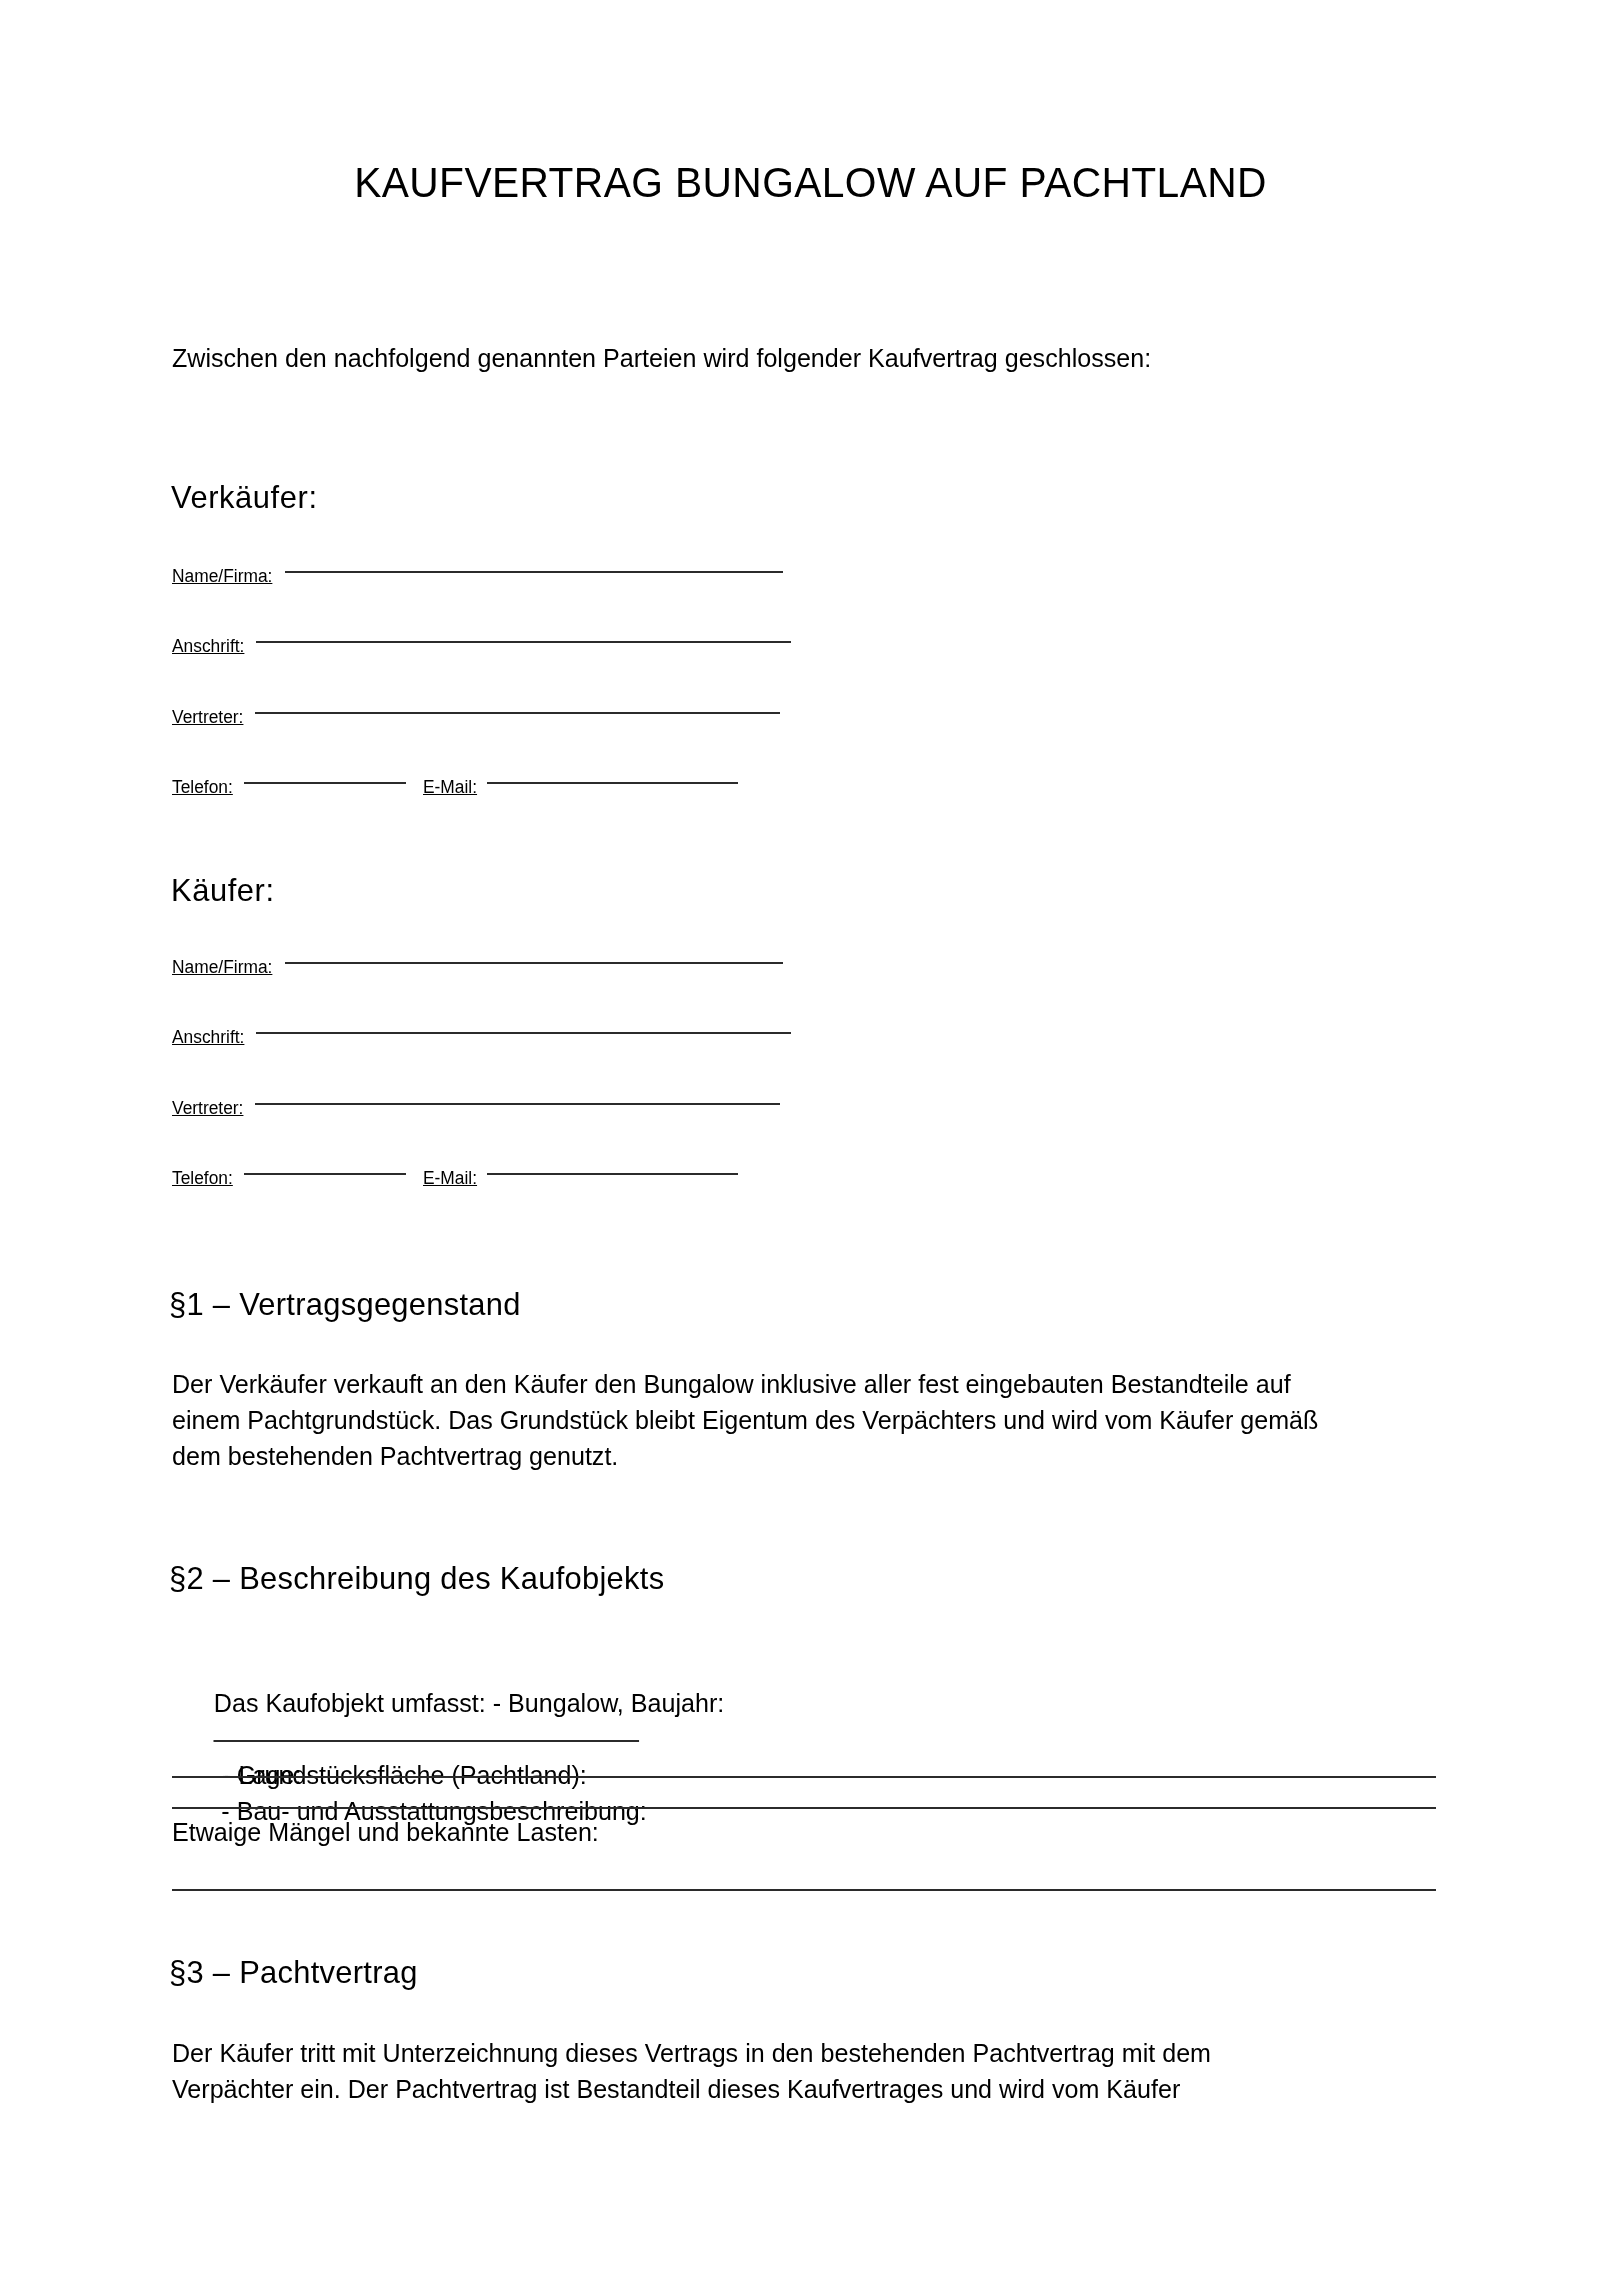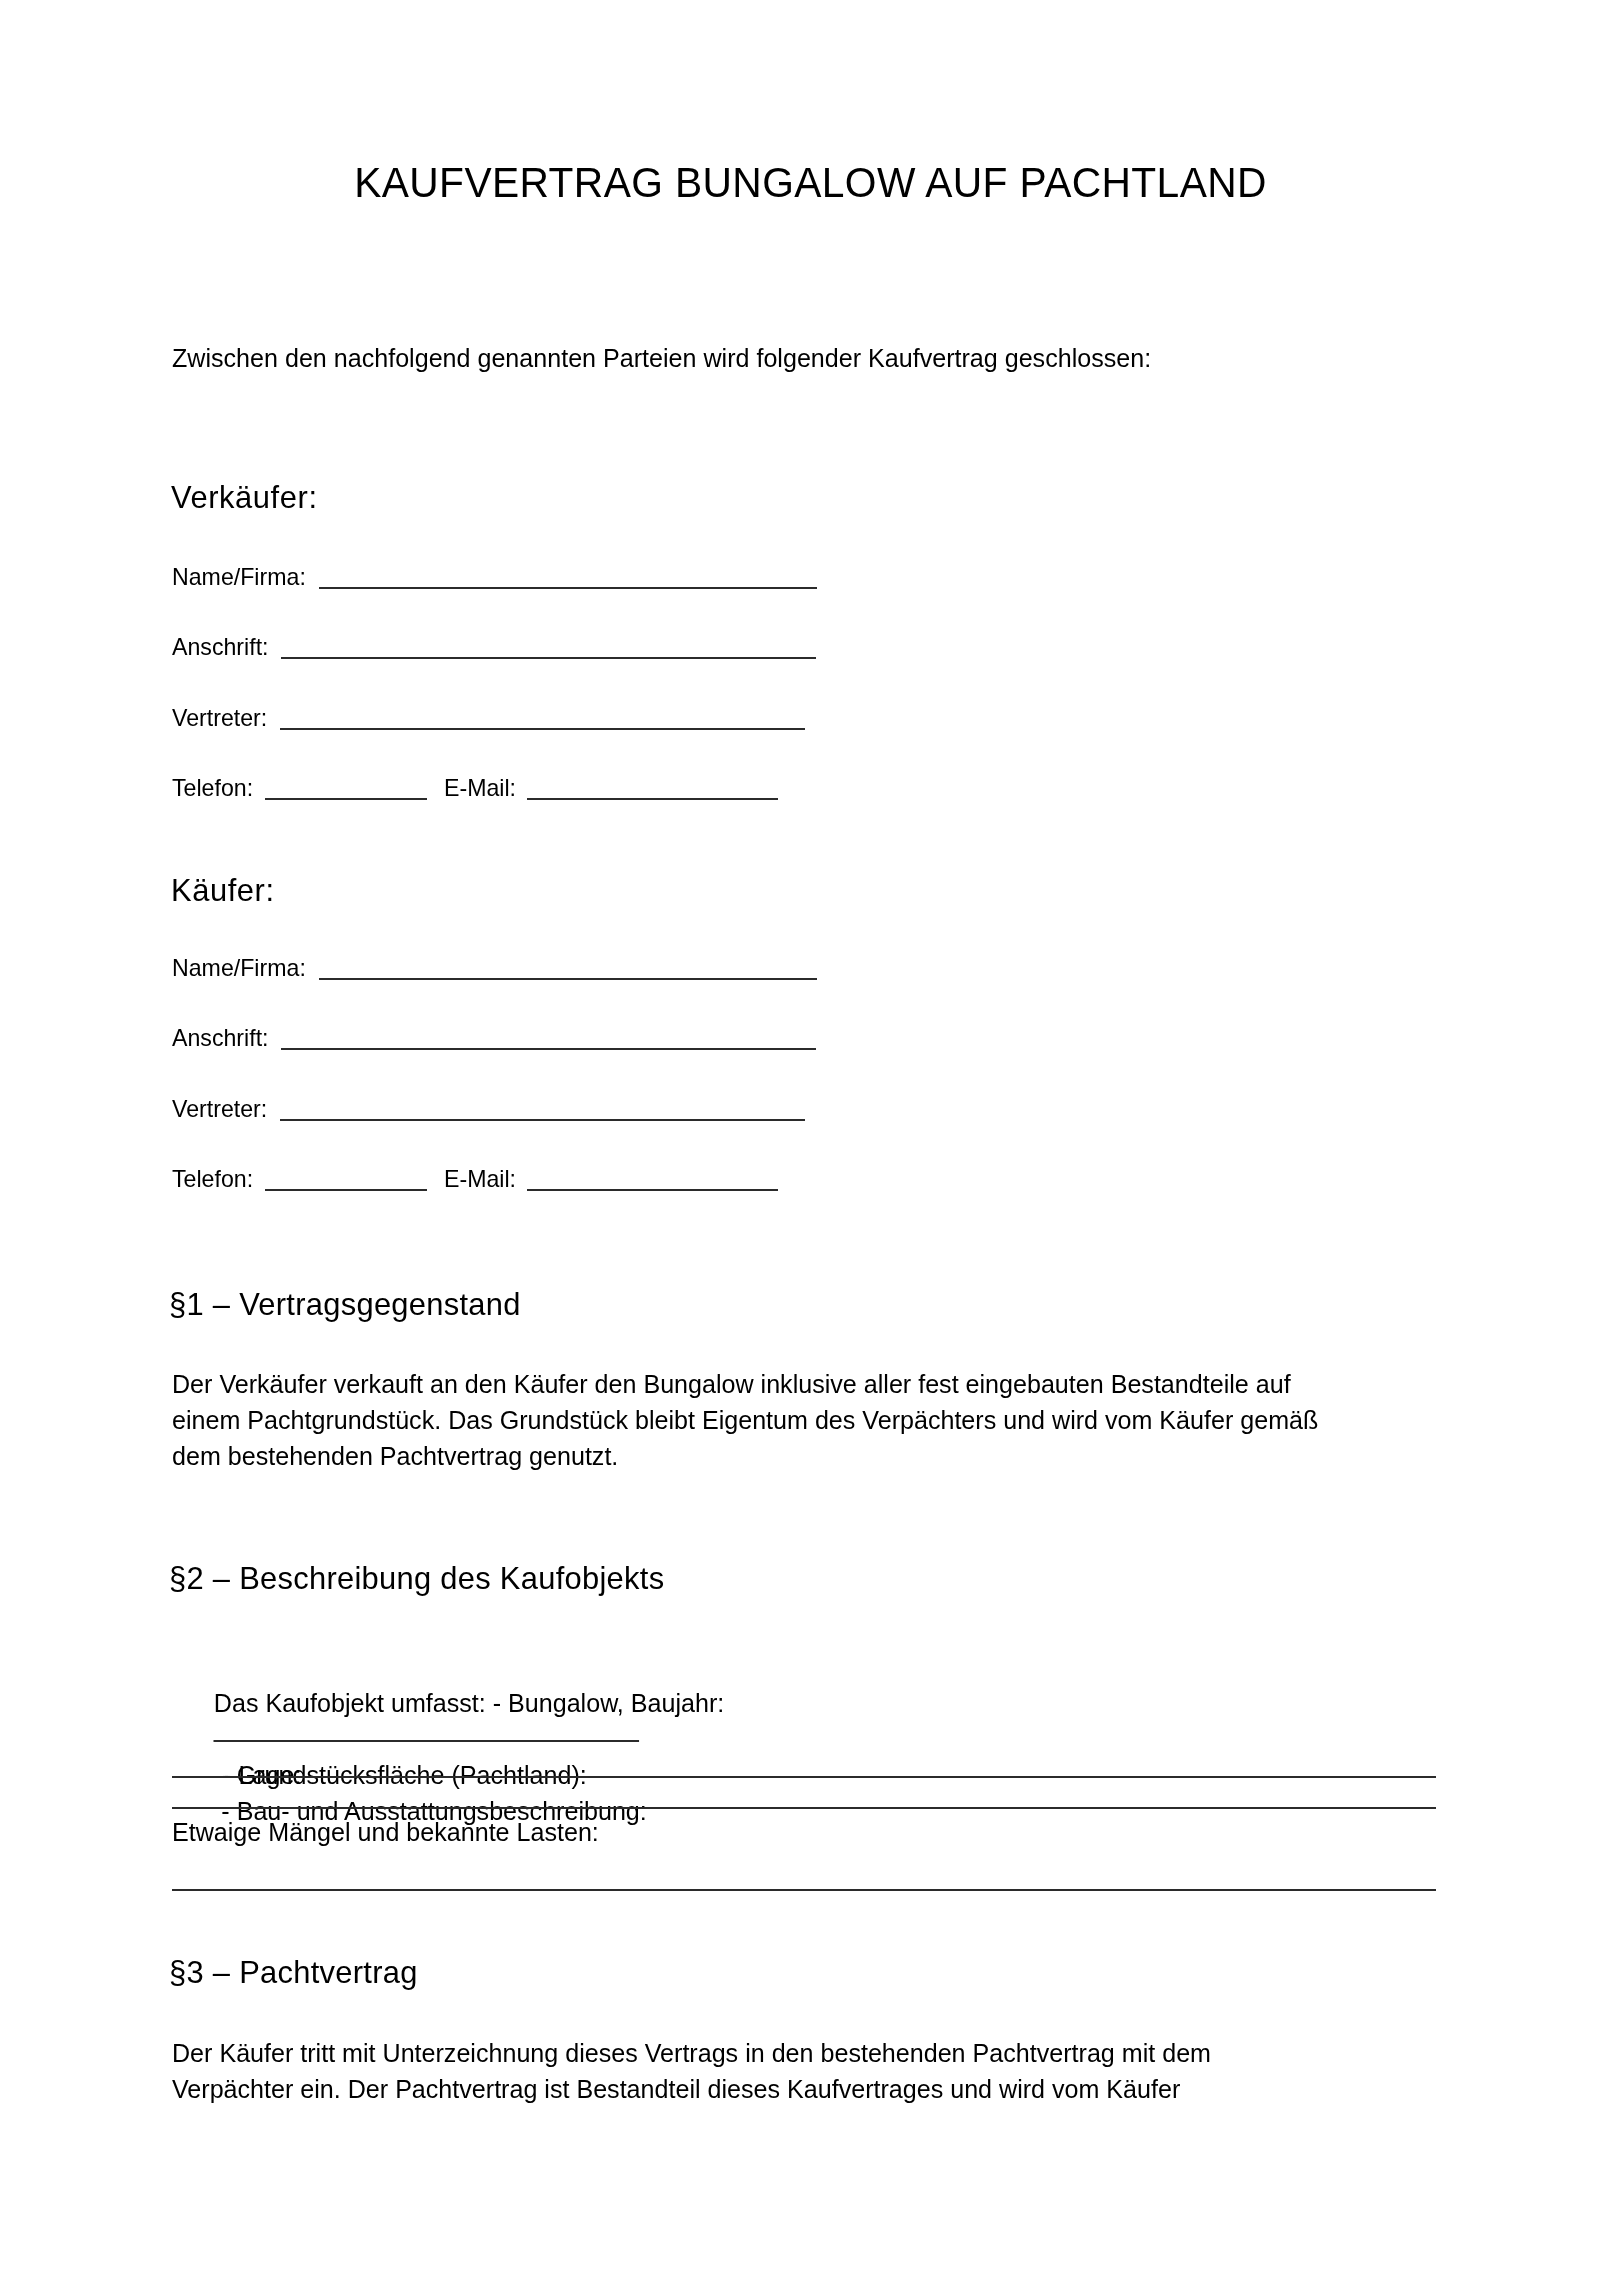--- a/index.html
+++ b/index.html
@@ -80,24 +80,25 @@
     transform: scaleX(0.965);
     transform-origin: left top;
     white-space: pre;
   }
 
   
   .field-row {
     position: absolute;
     height: 35px;
     display: flex;
-    align-items: flex-end;
-    font-size: 24px;
+    align-items: center;
+    font-size: 18px;
     line-height: 35px;
     white-space: pre;
+    text-decoration: underline;
   }
   .field-row .lbl {
     transform: scaleX(0.965);
     transform-origin: left top;
     display: inline-block;
   }
   .rule {
     display: inline-block;
     border-bottom: 2.2px solid #2b2b2b;
     height: 0;

